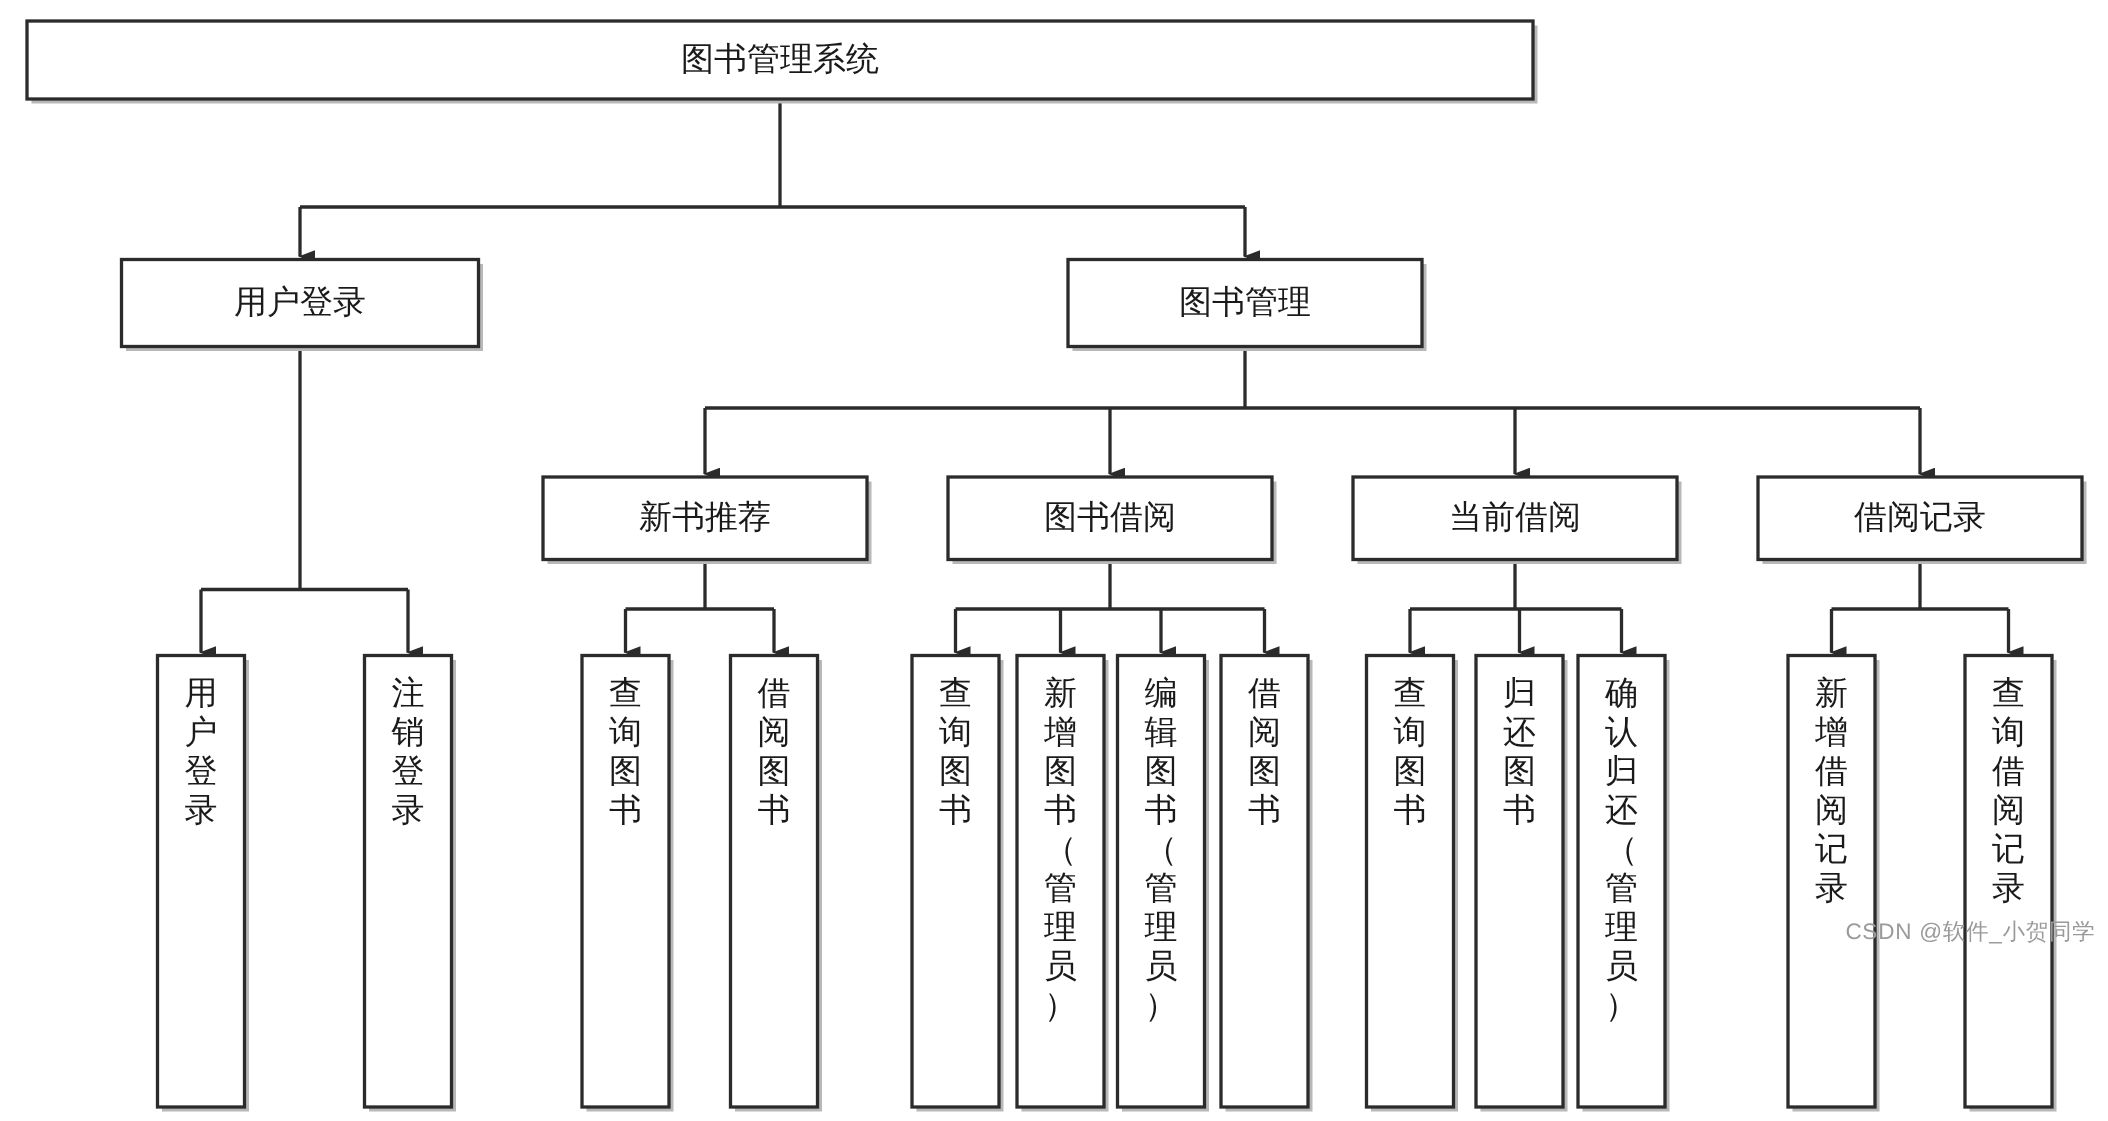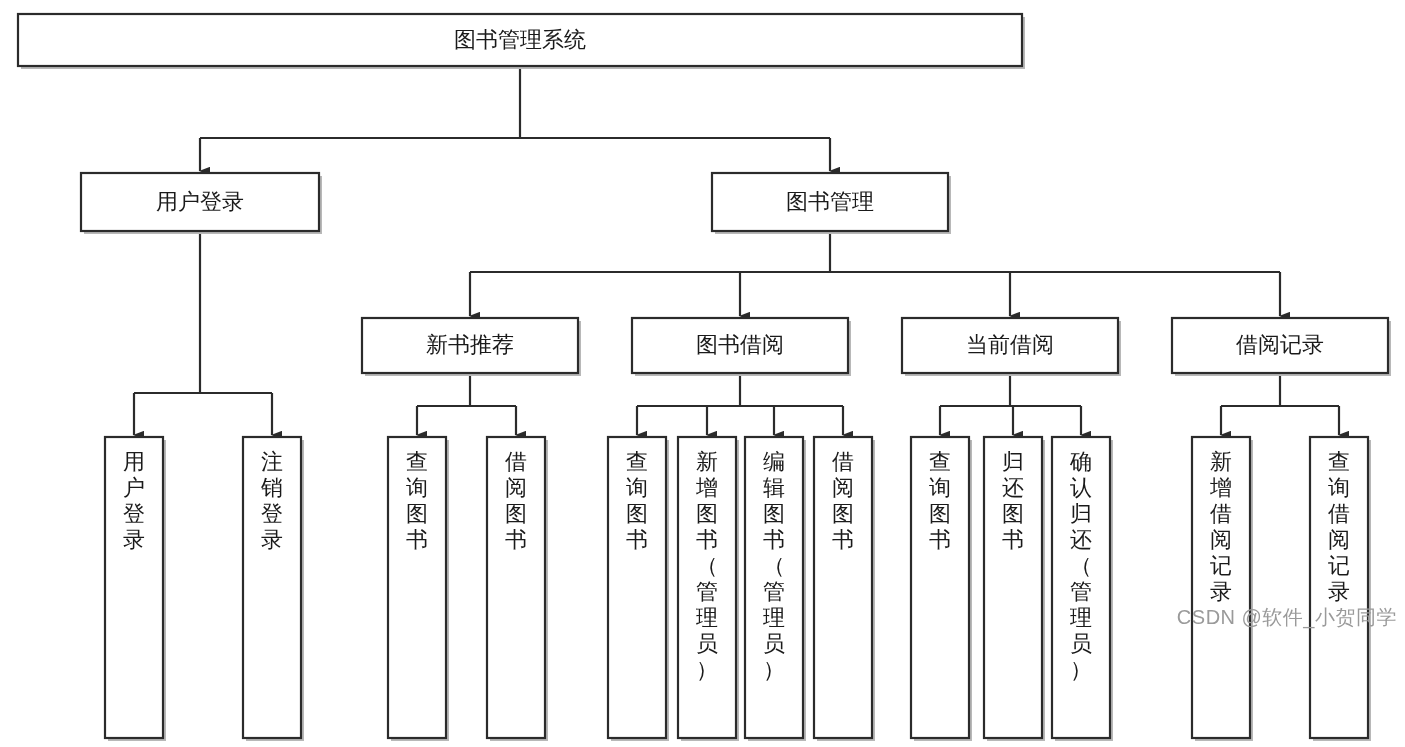--- a/index.html
+++ b/index.html
@@ -53,21 +53,21 @@
     font-family: "Liberation Sans", "DejaVu Sans", sans-serif;
     font-size: 22px;
     fill: #1a1a1a;
     text-anchor: middle;
   }
   .watermark-text {
     position: absolute;
     right: 8px;
     bottom: 4px;
     font-family: "Liberation Sans", "DejaVu Sans", sans-serif;
-    font-size: 20px;
+    font-size: 15px;
     color: #9a9a9a;
     white-space: nowrap;
     letter-spacing: 0.5px;
     pointer-events: none;
   }
 </style>
 </head>
 <body>
 
 <div id="diagram-root">

